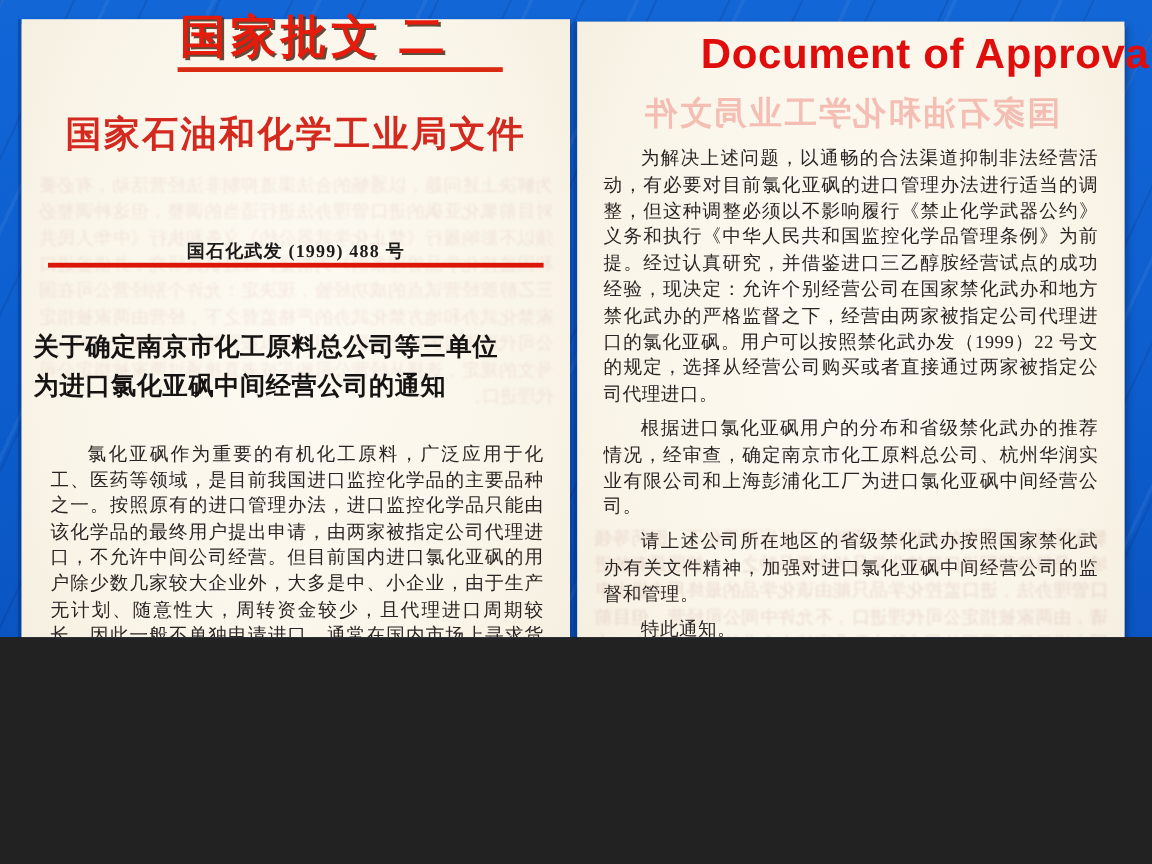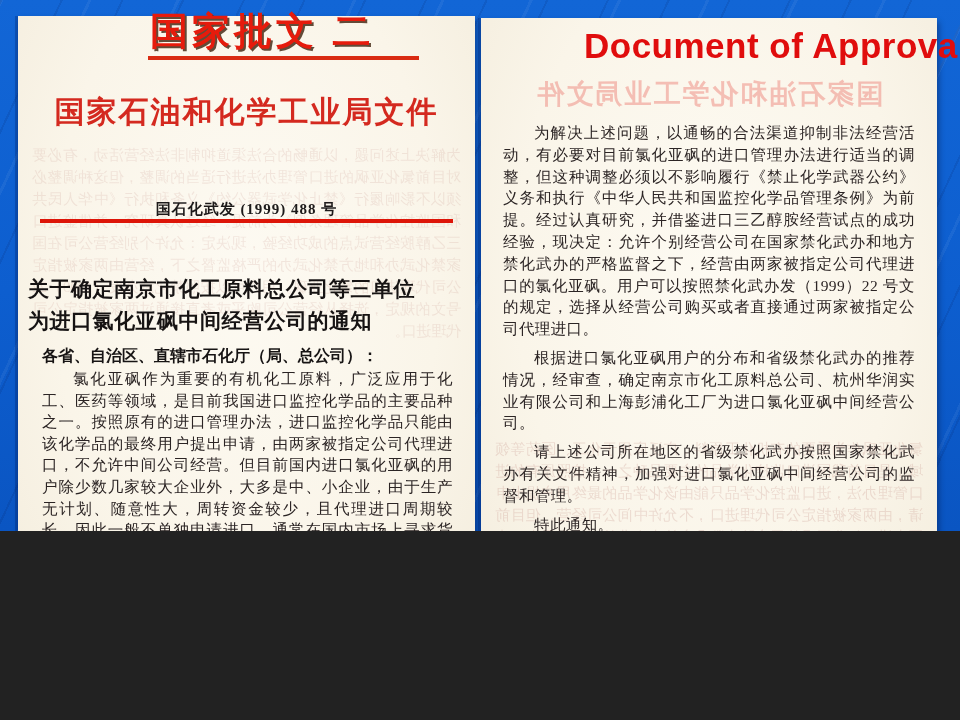--- a/index.html
+++ b/index.html
@@ -145,21 +145,20 @@
 
   <div class="page" id="page-left">
     <div class="bleed bleed-body">为解决上述问题，以通畅的合法渠道抑制非法经营活动，有必要对目前氯化亚砜的进口管理办法进行适当的调整，但这种调整必须以不影响履行《禁止化学武器公约》义务和执行《中华人民共和国监控化学品管理条例》为前提。经过认真研究，并借鉴进口三乙醇胺经营试点的成功经验，现决定：允许个别经营公司在国家禁化武办和地方禁化武办的严格监督之下，经营由两家被指定公司代理进口的氯化亚砜。用户可以按照禁化武办发（1999）22 号文的规定，选择从经营公司购买或者直接通过两家被指定公司代理进口。</div>
     <div class="agency-header">国家石油和化学工业局文件</div>
     <div class="doc-number">国石化武发 (1999) 488 号</div>
     <div class="red-rule"></div>
     <div class="doc-title">
       <span style="position:static;display:block;">关于确定南京市化工原料总公司等三单位</span>
       <span style="position:static;display:block;">为进口氯化亚砜中间经营公司的通知</span>
     </div>
-    <div class="salutation">各省、自治区、直辖市石化厅（局、总公司）：</div>
     <div class="body-text">氯化亚砜作为重要的有机化工原料，广泛应用于化工、医药等领域，是目前我国进口监控化学品的主要品种之一。按照原有的进口管理办法，进口监控化学品只能由该化学品的最终用户提出申请，由两家被指定公司代理进口，不允许中间公司经营。但目前国内进口氯化亚砜的用户除少数几家较大企业外，大多是中、小企业，由于生产无计划、随意性大，周转资金较少，且代理进口周期较长，因此一般不单独申请进口，通常在国内市场上寻求货源。这种情况客观上助长了氯化亚砜的非法经营活动，造成氯化亚砜的进口管理秩序比较混乱。</div>
     <div class="page-num">1</div>
   </div>
 
   <div class="page" id="page-right">
     <div class="bleed bleed-header-right">国家石油和化学工业局文件</div>
     <div class="bleed bleed-body">氯化亚砜作为重要的有机化工原料，广泛应用于化工、医药等领域，是目前我国进口监控化学品的主要品种之一。按照原有的进口管理办法，进口监控化学品只能由该化学品的最终用户提出申请，由两家被指定公司代理进口，不允许中间公司经营。但目前国内进口氯化亚砜的用户除少数几家较大企业外，大多是中、小企业，由于生产无计划、随意性大，周转资金较少，且代理进口周期较长，因此一般不单独申请进口，通常在国内市场上寻求货源。这种情况客观上助长了氯化亚砜的非法经营活动，造成氯化亚砜的进口管理秩序比较混乱。</div>
     <div class="paras">
       <p>为解决上述问题，以通畅的合法渠道抑制非法经营活动，有必要对目前氯化亚砜的进口管理办法进行适当的调整，但这种调整必须以不影响履行《禁止化学武器公约》义务和执行《中华人民共和国监控化学品管理条例》为前提。经过认真研究，并借鉴进口三乙醇胺经营试点的成功经验，现决定：允许个别经营公司在国家禁化武办和地方禁化武办的严格监督之下，经营由两家被指定公司代理进口的氯化亚砜。用户可以按照禁化武办发（1999）22 号文的规定，选择从经营公司购买或者直接通过两家被指定公司代理进口。</p>
       <p>根据进口氯化亚砜用户的分布和省级禁化武办的推荐情况，经审查，确定南京市化工原料总公司、杭州华润实业有限公司和上海彭浦化工厂为进口氯化亚砜中间经营公司。</p>

